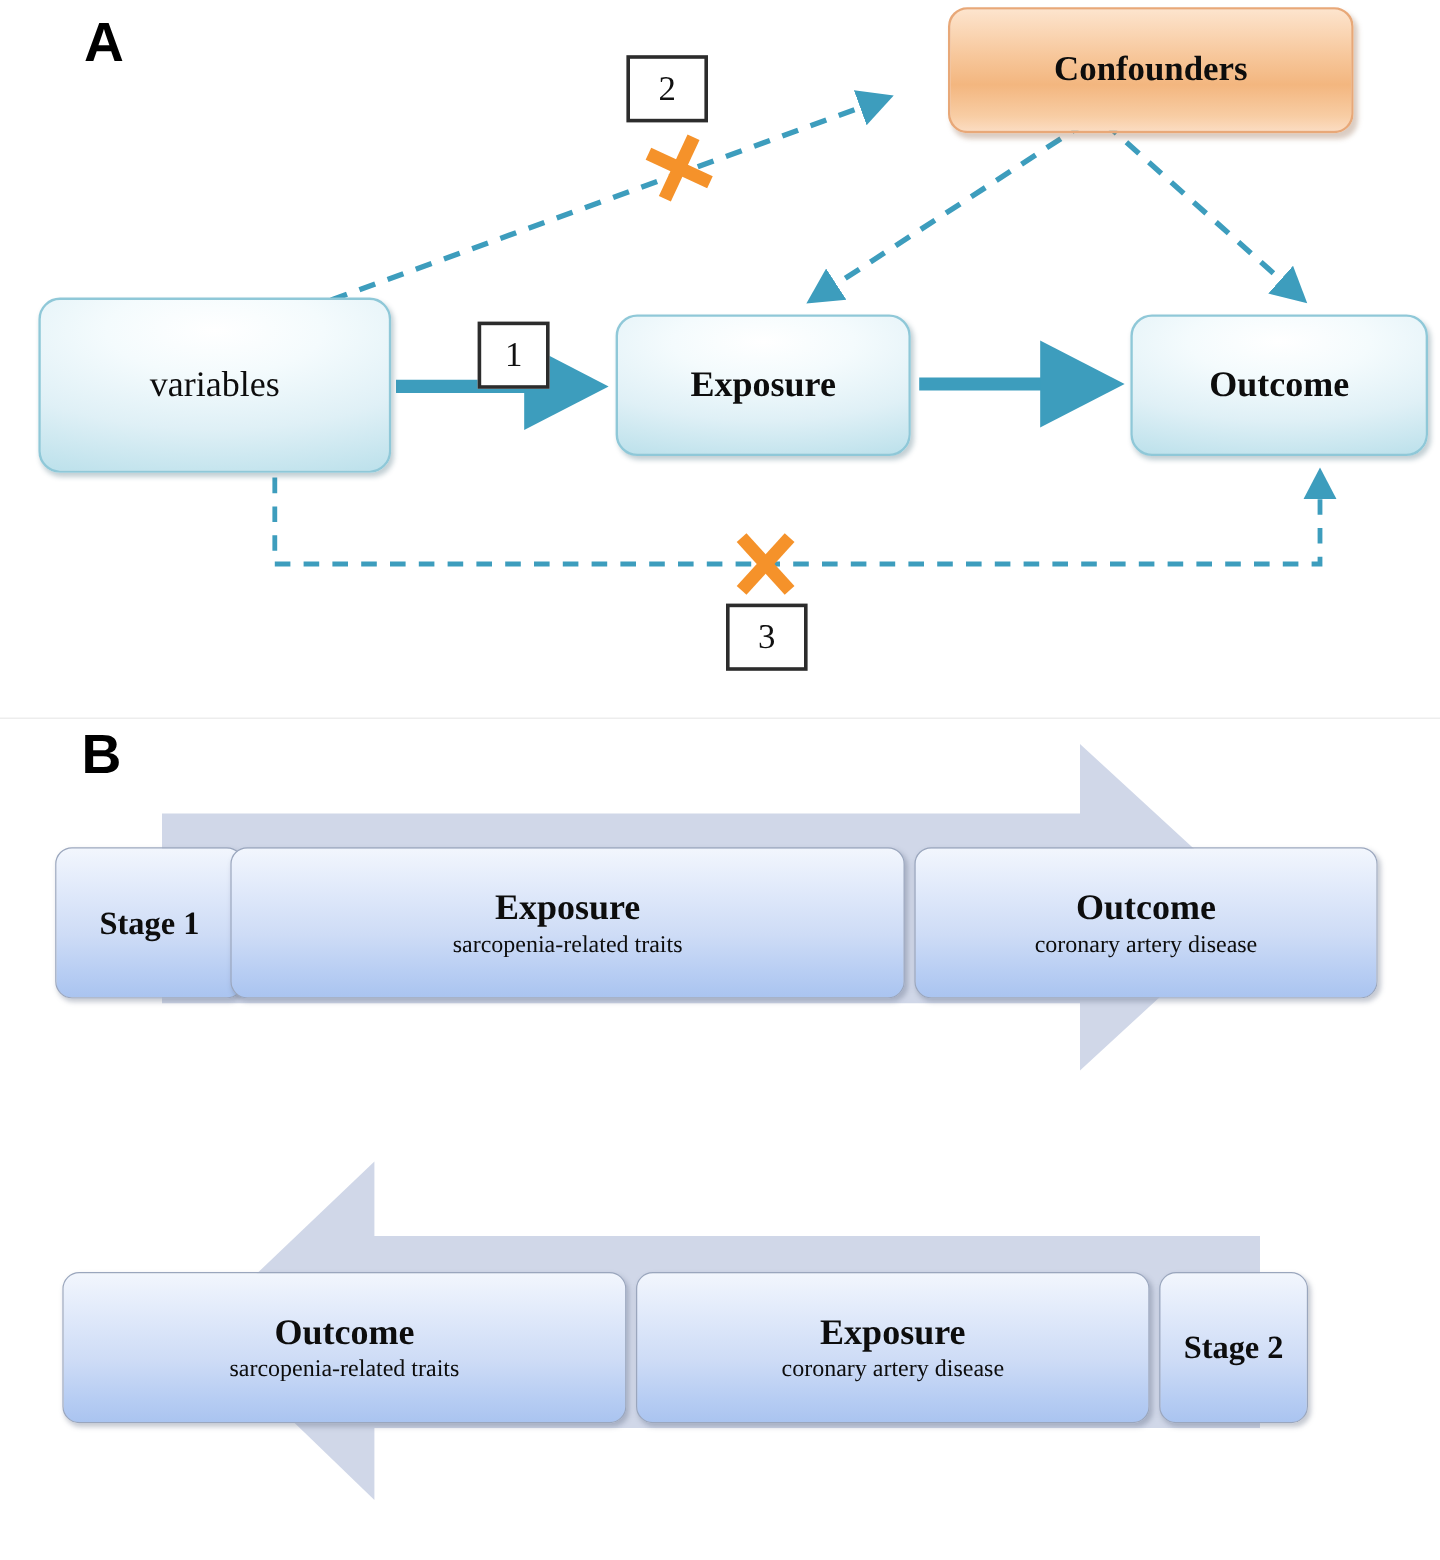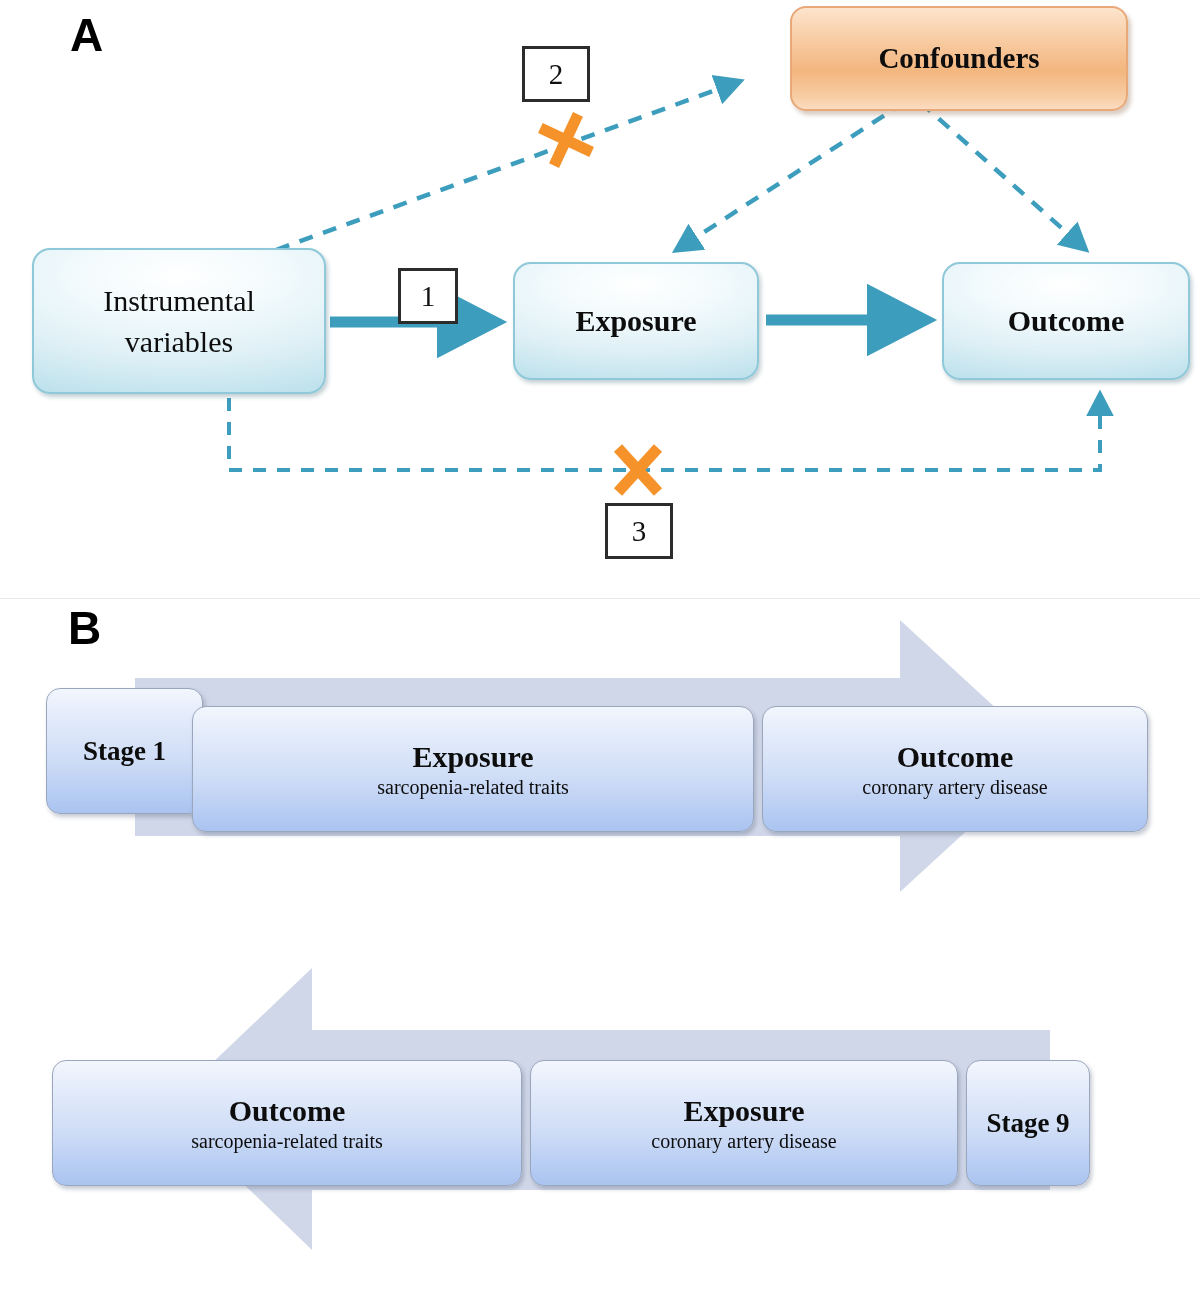--- a/index.html
+++ b/index.html
@@ -102,21 +102,21 @@
     align-items: center;
     justify-content: center;
     text-align: center;
     color: #0d0d0d;
     z-index: 6;
   }
   .bbox .b-title { font-weight: bold; font-size: 30px; line-height: 1.22; }
   .bbox .b-sub   { font-weight: normal; font-size: 20px; line-height: 1.22; }
   .bbox.stage    { font-weight: bold; font-size: 27px; }
 
-  #b-stage1   { left: 46px;  top: 688px; width: 157px; height: 126px; }
+  #b-stage1   { left: 46px;  top: 706px; width: 157px; height: 126px; }
   #b-s1-exp   { left: 192px; top: 706px; width: 562px; height: 126px; }
   #b-s1-out   { left: 762px; top: 706px; width: 386px; height: 126px; }
 
   #b-s2-out   { left: 52px;  top: 1060px; width: 470px; height: 126px; }
   #b-s2-exp   { left: 530px; top: 1060px; width: 428px; height: 126px; }
   #b-stage2   { left: 966px; top: 1060px; width: 124px; height: 126px; }
 
   .divider {
     position: absolute;
     left: 0;
@@ -172,21 +172,20 @@
     <line x1="-20" y1="-20" x2="20" y2="20" stroke="#f5922a" stroke-width="11" stroke-linecap="butt"></line>
     <line x1="20" y1="-20" x2="-20" y2="20" stroke="#f5922a" stroke-width="11" stroke-linecap="butt"></line>
   </g>
   <g transform="translate(638,470)">
     <line x1="-20" y1="-22" x2="20" y2="22" stroke="#f5922a" stroke-width="11" stroke-linecap="butt"></line>
     <line x1="20" y1="-22" x2="-20" y2="22" stroke="#f5922a" stroke-width="11" stroke-linecap="butt"></line>
   </g>
 </svg>
 
 <div class="nodebox blue" id="box-iv">
-  <span>Instrumental</span>
   <span>variables</span>
 </div>
 
 <div class="nodebox blue" id="box-exposure">
   <span>Exposure</span>
 </div>
 
 <div class="nodebox blue" id="box-outcome">
   <span>Outcome</span>
 </div>
@@ -234,14 +233,14 @@
   <span class="b-title">Outcome</span>
   <span class="b-sub">sarcopenia-related traits</span>
 </div>
 
 <div class="bbox" id="b-s2-exp">
   <span class="b-title">Exposure</span>
   <span class="b-sub">coronary artery disease</span>
 </div>
 
 <div class="bbox stage" id="b-stage2">
-  <span>Stage 9</span>
+  <span>Stage 2</span>
 </div>
 
 </body></html>

